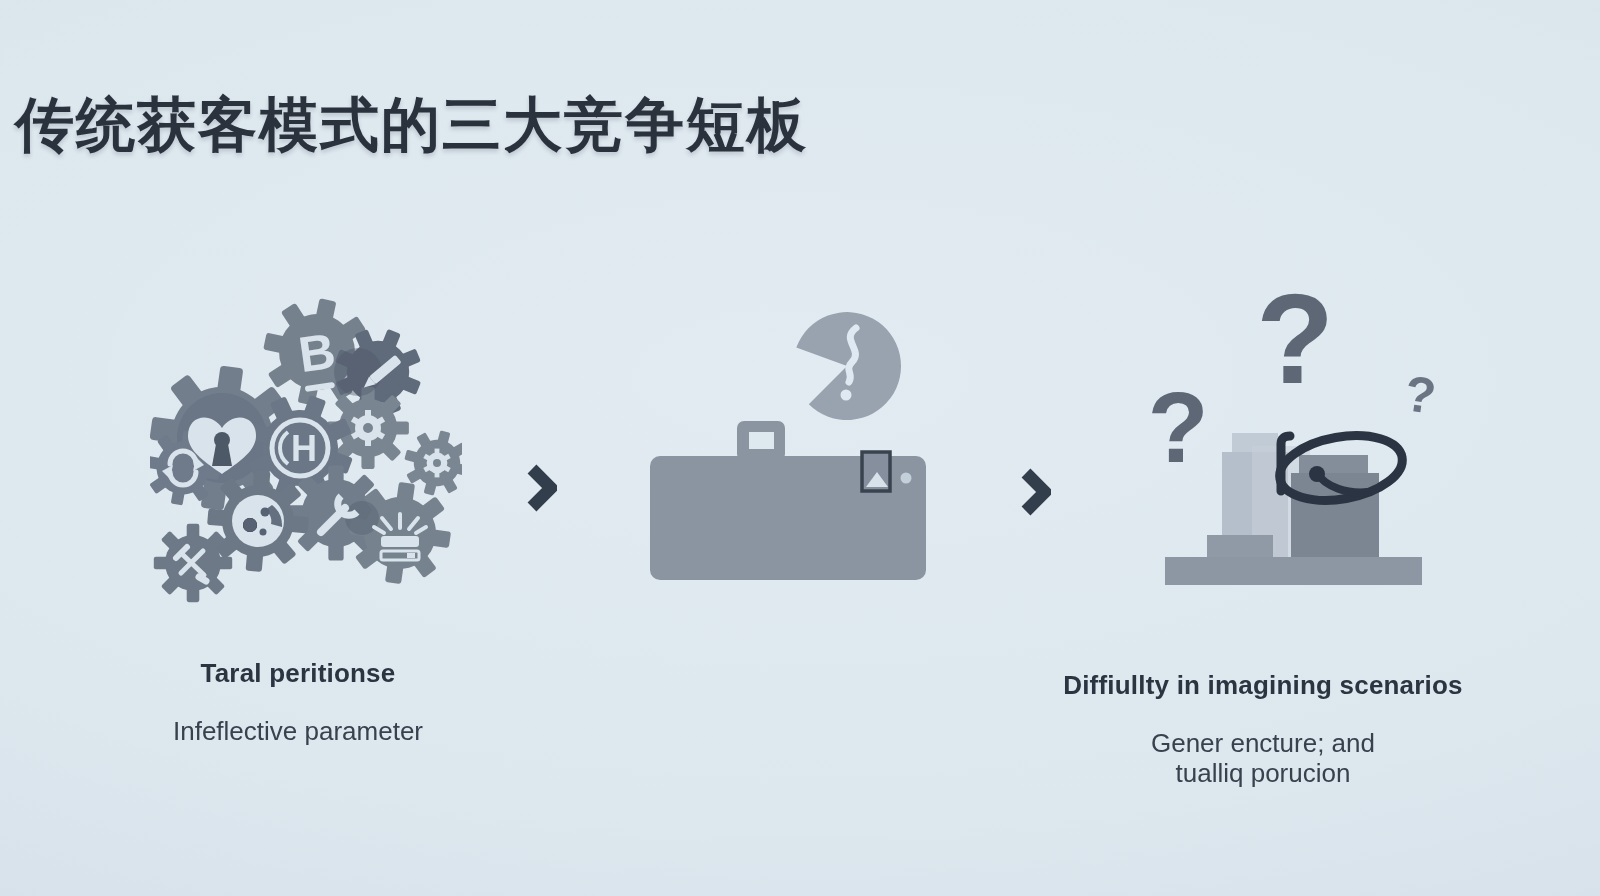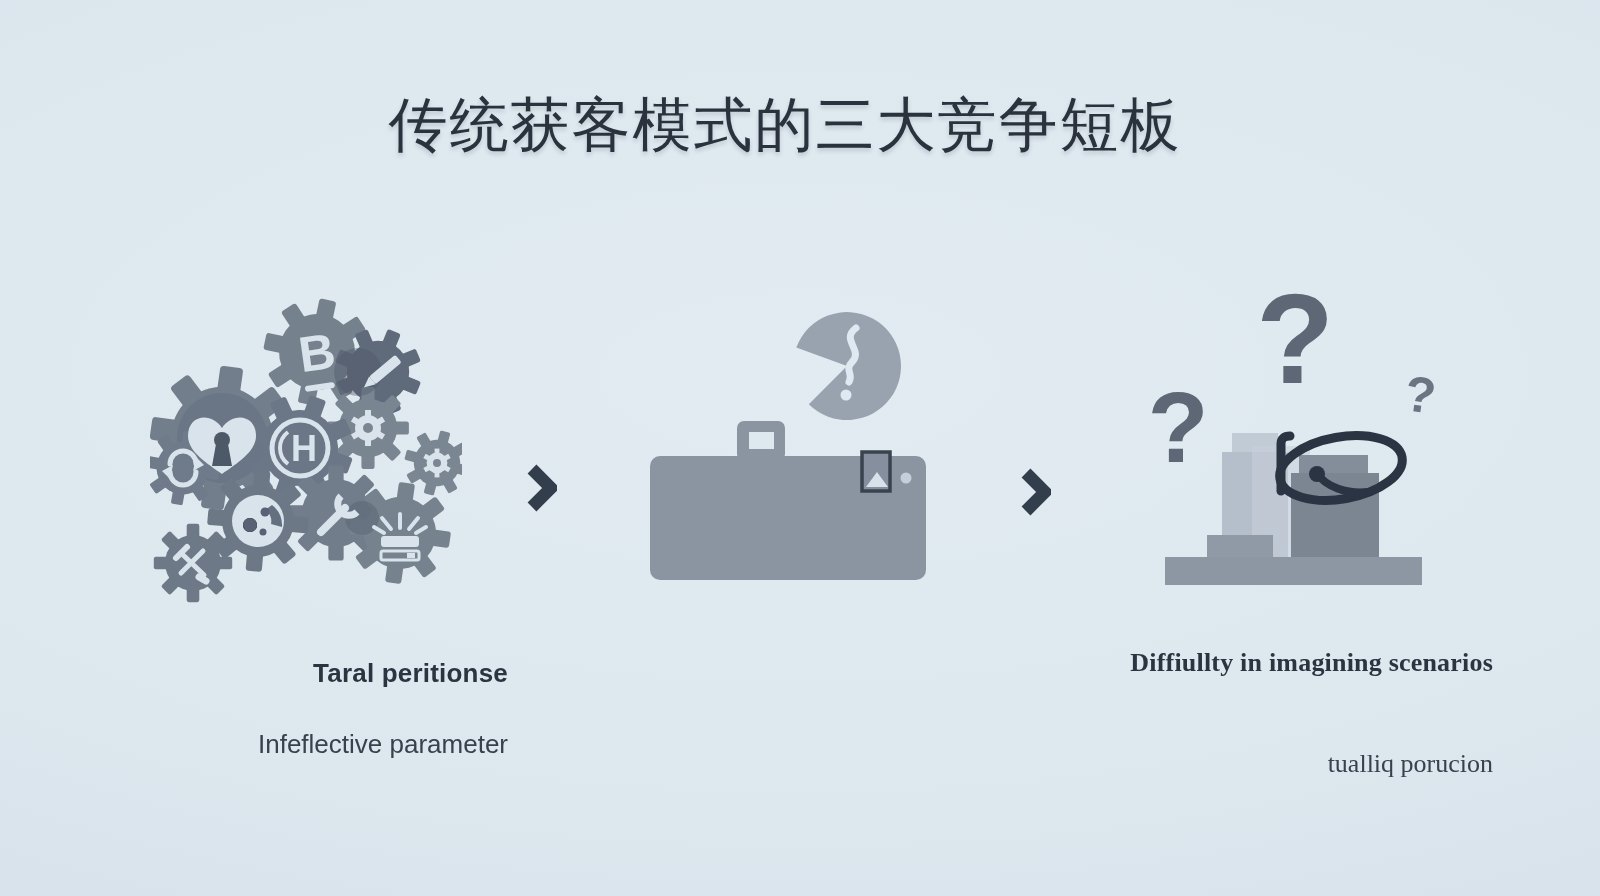--- a/index.html
+++ b/index.html
@@ -2,36 +2,36 @@
 <html><head>
 <meta charset="utf-8">
 <style>
   html,body{margin:0;padding:0;background:#c9d4dd;}
   #canvas{
     position:relative;width:1600px;height:896px;overflow:hidden;
     background:radial-gradient(ellipse 120% 90% at 50% 42%, #e2ebf2 0%, #dde7ee 55%, #d3dde7 100%);
     font-family:"Liberation Sans","DejaVu Sans",sans-serif;
   }
   .title{
-    position:absolute;top:86px;left:0;width:1570px;text-align:center;
-    font-size:59px;font-weight:normal;color:#2a323d;letter-spacing:2px;margin:0;
+    position:absolute;top:86px;left:15px;width:1570px;text-align:left;
+    font-size:59px;font-weight:bold;color:#2a323d;letter-spacing:2px;margin:0;
     text-shadow:0 3px 4px rgba(40,50,65,0.18);
   }
   svg{position:absolute;display:block;}
   .icon1{left:150px;top:280px;width:312px;height:325px;}
   .icon2{left:620px;top:290px;width:320px;height:300px;}
   .icon3{left:1100px;top:268px;width:345px;height:322px;}
   .chev1{left:527px;top:463px;width:30px;height:50px;}
   .chev2{left:1021px;top:467px;width:30px;height:50px;}
-  .txt{position:absolute;text-align:right;color:#2b3541;}
+  .txt{position:absolute;text-align:center;color:#2b3541;}
   .txt h2{margin:0;font-size:26px;font-weight:bold;color:#2b3541;letter-spacing:0.2px;}
-  .txt .sub{margin:41px 0 0 0;font-size:26px;font-weight:normal;color:#38424e;line-height:1.15;white-space:pre-wrap;}
+  .txt .sub{margin:28px 0 0 0;font-size:26px;font-weight:normal;color:#38424e;line-height:1.15;white-space:pre-wrap;}
   .col1{left:88px;top:658px;width:420px;}
   .col2{left:547px;top:658px;width:460px;}
-  .col3{left:1033px;top:648px;width:460px;font-family:Liberation Serif, serif;}
+  .col3{left:1033px;top:670px;width:460px;}
 </style>
 </head>
 <body>
 
 <div id="canvas">
 
   <h1 class="title">传统获客模式的三大竞争短板</h1>
 
   <svg class="icon1" viewBox="150 280 312 325" xmlns="http://www.w3.org/2000/svg">
     <defs>
@@ -204,16 +204,16 @@
   </svg>
 
   <div class="txt col1">
     <h2>Taral peritionse</h2>
     <p class="sub"><span>Infeflective parameter</span><br></p>
   </div>
 
 
   <div class="txt col3">
     <h2>Diffiullty in imagining scenarios</h2>
-    <p class="sub"><br><span>tualliq porucion</span></p>
+    <p class="sub"><span>Gener encture; and</span><br><span>tualliq porucion</span></p>
   </div>
 
 </div>
 
 </body></html>

